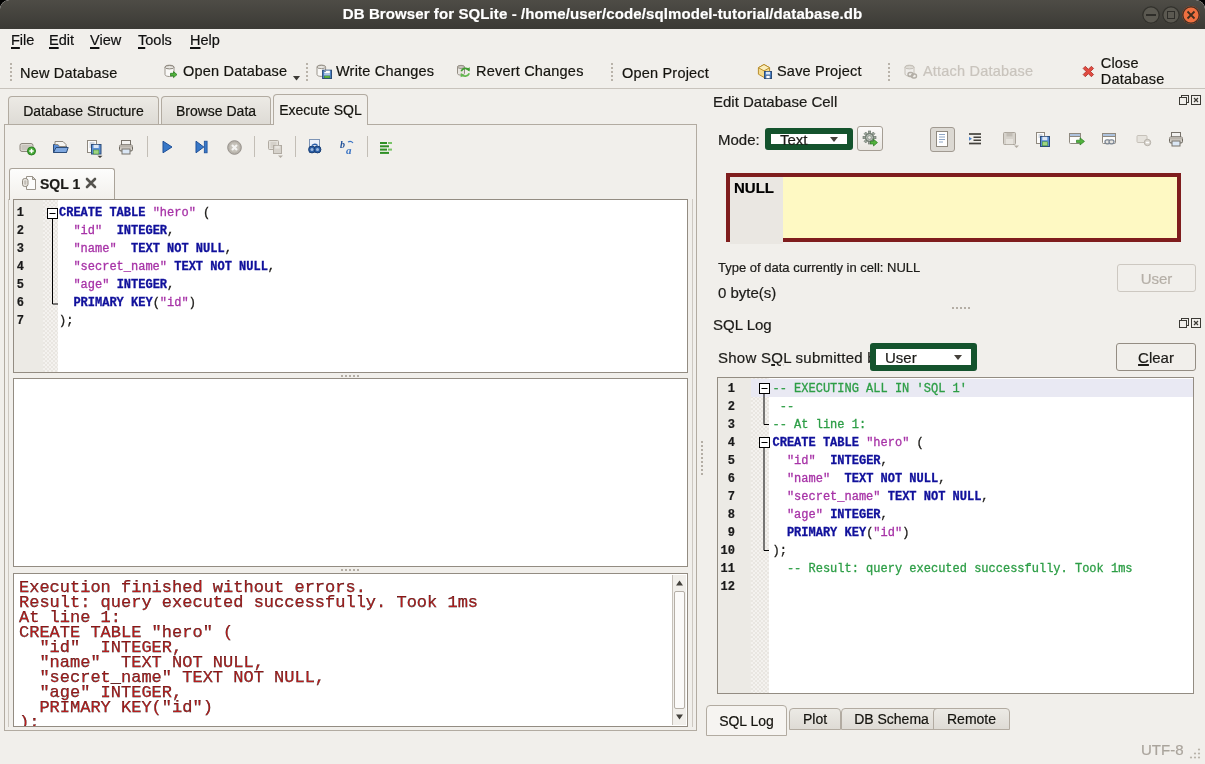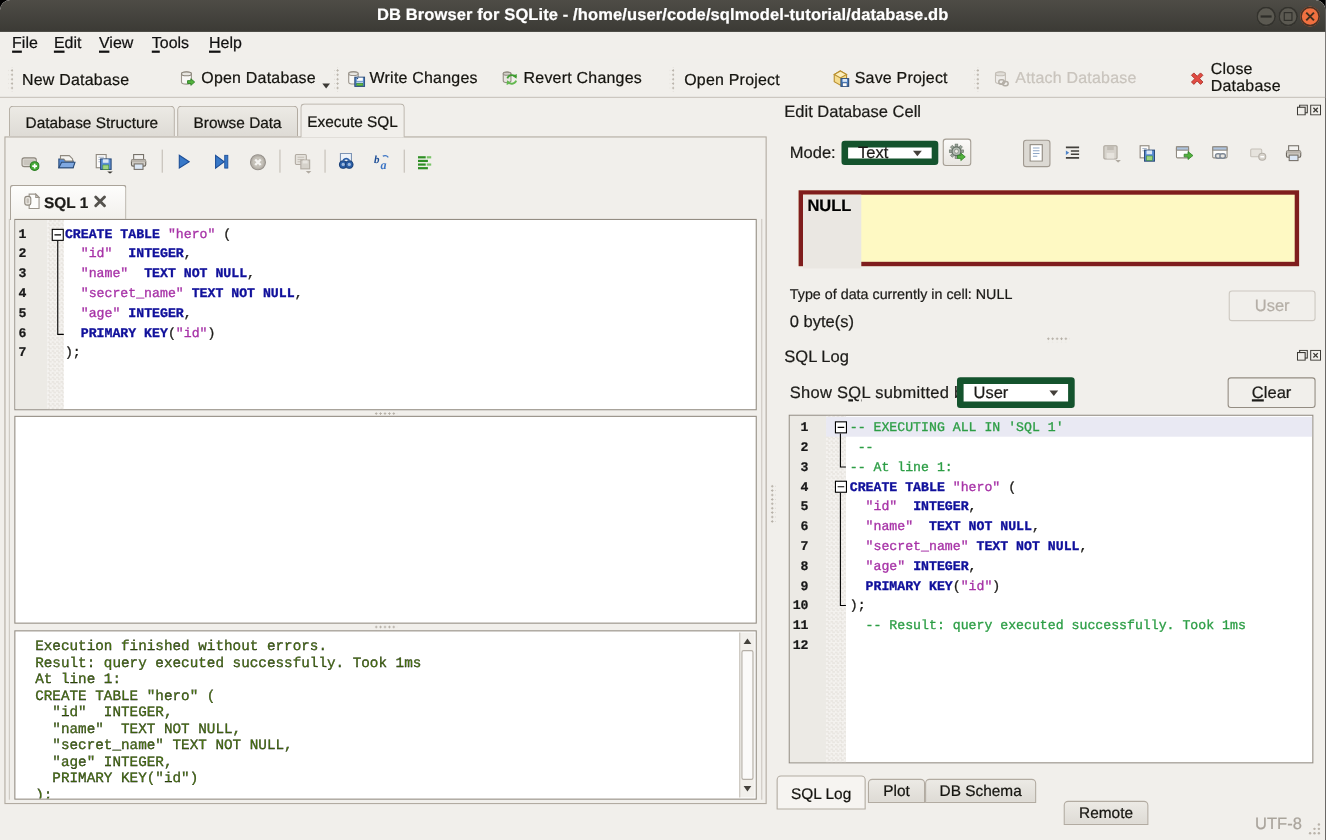--- a/index.html
+++ b/index.html
@@ -300,21 +300,21 @@
       <rect x="33.5" y="8.5" width="10" height="10" fill="#fff" stroke="#000"></rect>
       <line x1="35.5" y1="13.5" x2="41.5" y2="13.5" stroke="#000"></line>
     </svg>
   </div>
   <div class="ab hsplit" style="left:340px;top:374px;width:21px;"></div>
 
   <div class="ab editorbox" style="left:13px;top:378px;width:675px;height:189px;border-color:#938c82;"></div>
   <div class="ab hsplit" style="left:340px;top:568px;width:21px;"></div>
 
   <div class="ab editorbox" style="left:13px;top:573px;width:675px;height:154px;border-color:#938c82;">
-    <pre style="position:absolute;left:18px;top:6px;font-size:13px;line-height:15px;color:#4d7c0f;-webkit-text-stroke:0.25px #000;">Execution finished without errors.
+    <pre style="position:absolute;left:5px;top:6px;font-size:17px;line-height:15px;color:#b91c1c;-webkit-text-stroke:0.25px #000;">Execution finished without errors.
 Result: query executed successfully. Took 1ms
 At line 1:
 CREATE TABLE "hero" (
   "id"  INTEGER,
   "name"  TEXT NOT NULL,
   "secret_name" TEXT NOT NULL,
   "age" INTEGER,
   PRIMARY KEY("id")
 );</pre>
     <div style="position:absolute;right:1px;top:1px;width:13px;height:150px;background:#f1efeb;border-left:1px solid #c6c1ba;">
@@ -483,21 +483,21 @@
       <path d="M46 70 L46 172.5 L51 172.5" stroke="#000" stroke-width="1" fill="none"></path>
       <rect x="41.5" y="5.5" width="10" height="10" fill="#fff" stroke="#000"></rect>
       <line x1="43.5" y1="10.5" x2="49.5" y2="10.5" stroke="#000"></line>
       <rect x="41.5" y="59.5" width="10" height="10" fill="#fff" stroke="#000"></rect>
       <line x1="43.5" y1="64.5" x2="49.5" y2="64.5" stroke="#000"></line>
     </svg>
   </div>
 
   <div class="ab btab" style="left:789px;width:52px;">Plot</div>
   <div class="ab btab" style="left:841px;width:101px;">DB Schema</div>
-  <div class="ab btab" style="left:967px;width:77px;margin-top:20px;">Remote</div>
+  <div class="ab btab" style="left:933px;width:77px;">Remote</div>
   <div class="ab btab active" style="left:706px;width:81px;">SQL Log</div>
 
   <div class="ab statusfg" style="left:1141px;top:741px;font-size:15px;">UTF-8</div>
   <svg class="ab" style="left:1188px;top:747px;" width="13" height="13">
       <g fill="#b9b3aa">
         <circle cx="11" cy="2.5" r="1.1"></circle>
         <circle cx="7" cy="6.5" r="1.1"></circle>
         <circle cx="11" cy="6.5" r="1.1"></circle>
         <circle cx="3" cy="10.5" r="1.1"></circle>
         <circle cx="7" cy="10.5" r="1.1"></circle>

